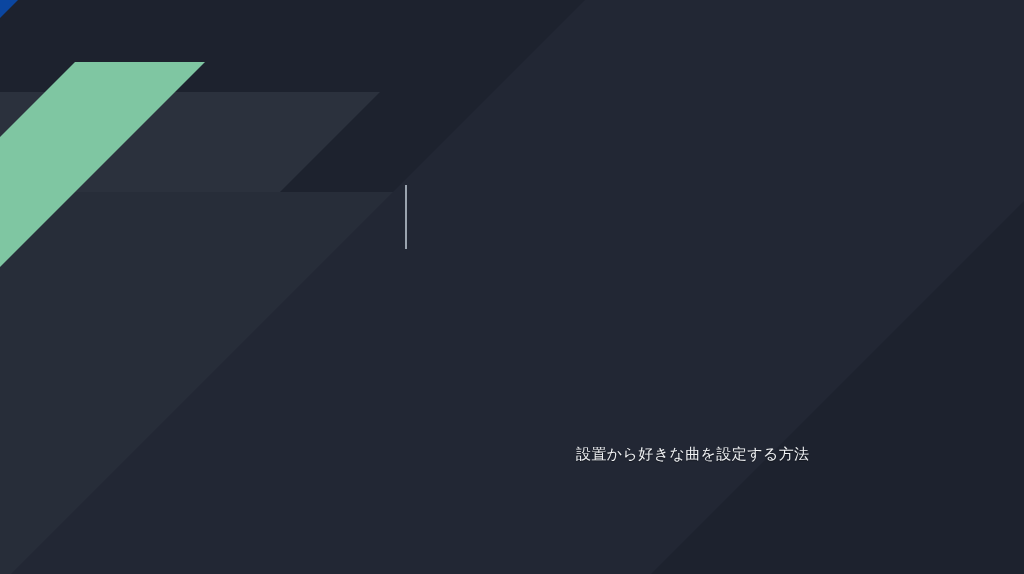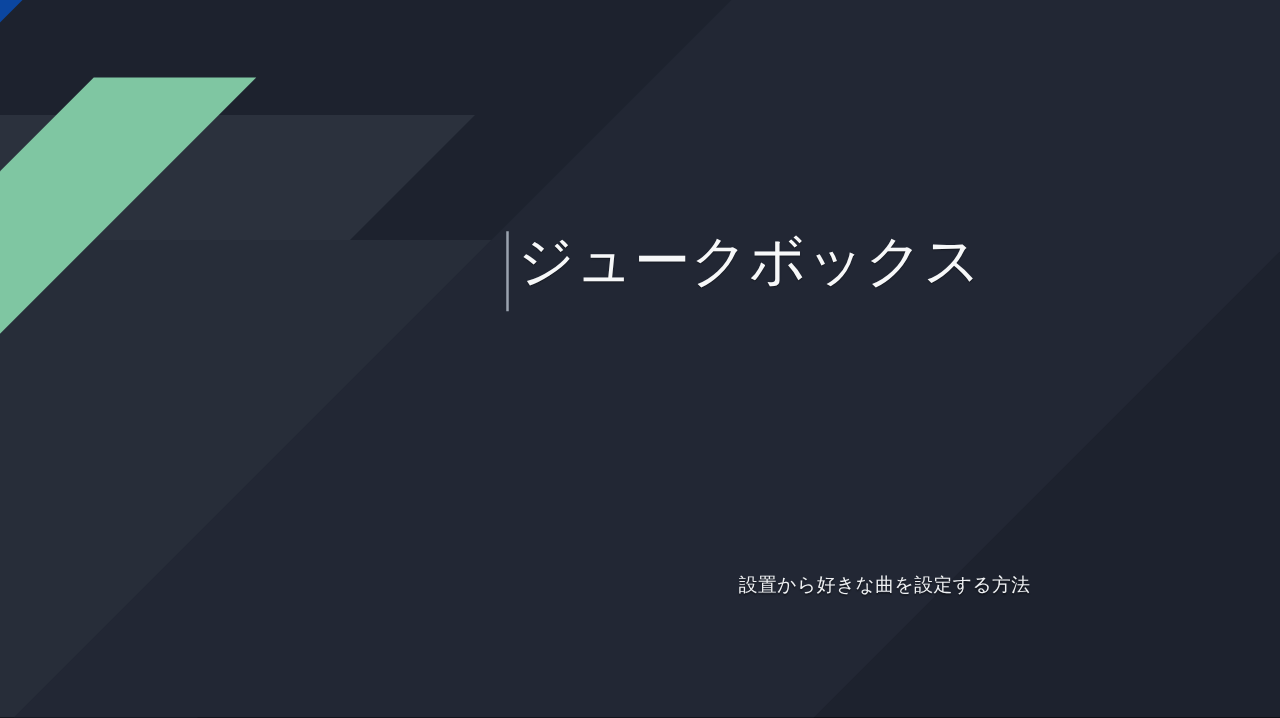--- a/index.html
+++ b/index.html
@@ -119,21 +119,21 @@
     text-shadow: 0 1px 1px rgba(0,0,0,.45);
   }
   #slide-title .ln2 {
     display: block;
     letter-spacing: 6px;
   }
   #subtitle {
     position: absolute;
     left: 576px;
     top: 443px;
-    margin: 15px;
+    margin: 0;
     font-size: 15px;
     line-height: 1.4;
     font-weight: 400;
     color: #f0f2f4;
     letter-spacing: 0.4px;
     text-shadow: 0 1px 1px rgba(0,0,0,.4);
   }
 </style>
 </head>
 <body>
@@ -145,18 +145,18 @@
   <div class="shadow-band" id="shadow-blue"></div>
   <div class="shadow-band" id="shadow-gap"></div>
   <div class="shadow-band" id="shadow-green"></div>
   <div class="shadow-band" id="shadow-corner"></div>
 
   <div class="shape" id="shape-blue"></div>
   <div class="shape" id="shape-green"></div>
 
   <div id="title-block">
     <div id="text-cursor"></div>
-    <h1 id="slide-title"><span>ジュークボックス</span></h1>
+    <h1 id="slide-title"></h1>
   </div>
 
   <p id="subtitle">設置から好きな曲を設定する方法</p>
 
 </div>
 
 </body></html>

